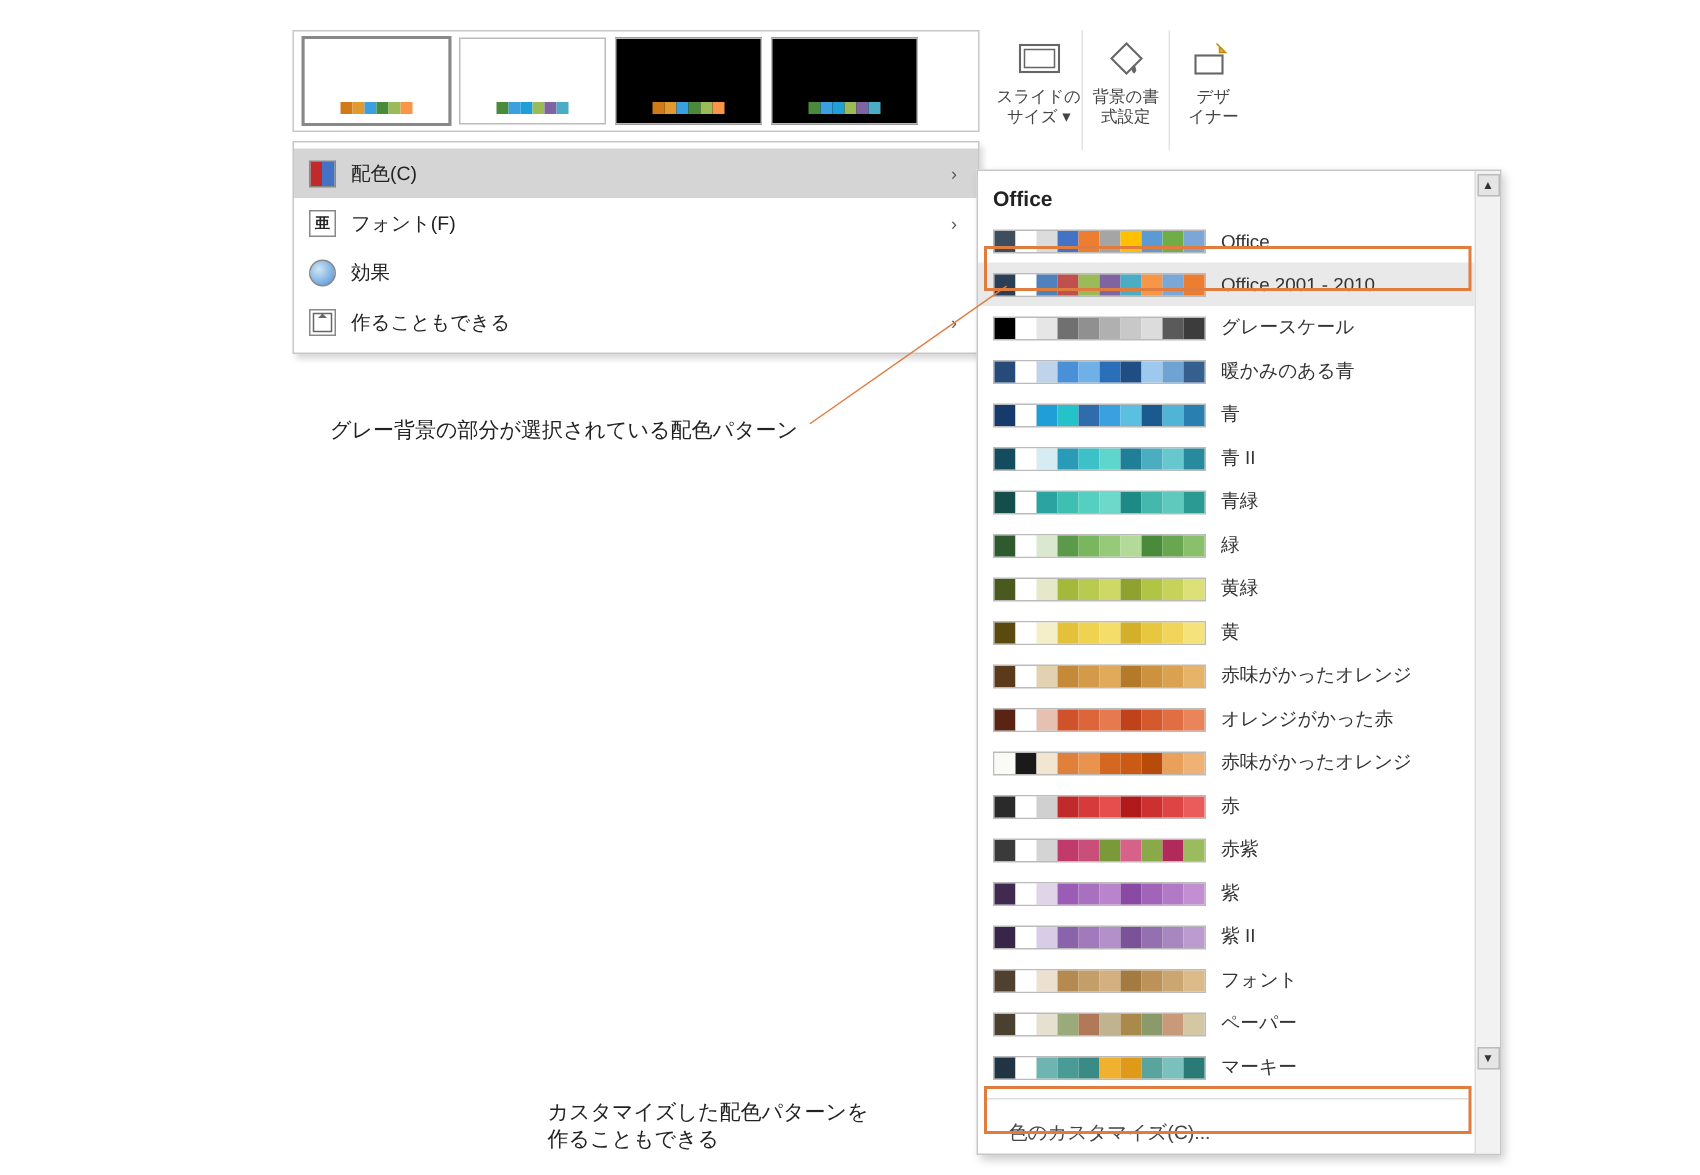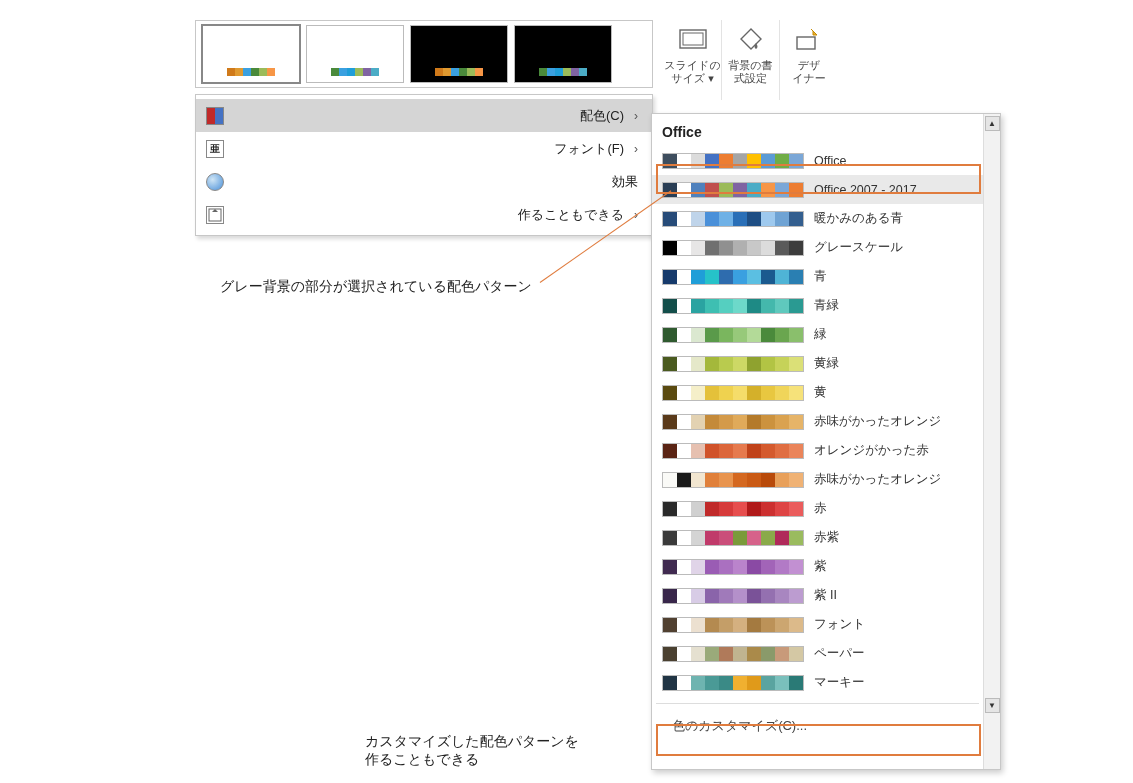--- a/index.html
+++ b/index.html
@@ -11,21 +11,21 @@
   .gallery{position:absolute;left:195px;top:20px;width:458px;height:68px;border:1px solid #c7c7c7;background:#fff;display:flex;align-items:center;padding:4px 6px;gap:6px;}
   .thumb{width:98px;height:58px;border:1px solid #bbb;background:#fff;display:flex;align-items:flex-end;justify-content:center;padding-bottom:6px;}
   .thumb.sel{outline:2px solid #888;outline-offset:-1px;}
   .thumb.dark{background:#000;}
   .tswatch{display:flex;gap:0;}
   .tswatch span{width:8px;height:8px;}
   .popup{position:absolute;left:195px;top:94px;width:458px;border:1px solid #c7c7c7;background:#fff;padding:4px 0;box-shadow:2px 3px 4px rgba(0,0,0,.15);}
   .prow{height:33px;display:flex;align-items:center;padding:0 14px 0 10px;gap:10px;cursor:default;}
   .prow.active{background:#d5d5d5;}
   .prow .ico{width:18px;height:18px;display:flex;align-items:center;justify-content:center;border:1px solid #888;}
-  .prow .lbl{flex:1;font-size:13px;color:#222;text-align:right;}
+  .prow .lbl{flex:1;font-size:13px;color:#222;}
   .prow .chev{font-size:12px;color:#555;}
   .flyout{position:absolute;left:651px;top:113px;width:350px;height:657px;border:1px solid #c7c7c7;background:#fff;box-shadow:2px 3px 6px rgba(0,0,0,.2);display:flex;}
   .flybody{flex:1;overflow:hidden;padding-top:6px;}
   .flyhead{font-weight:700;font-size:14px;padding:4px 10px 6px;}
   .crow{height:29px;display:flex;align-items:center;gap:10px;padding:0 10px;}
   .crow.hov{background:#e9e9e9;}
   .swset{display:flex;border:1px solid #bbb;}
   .swset span{width:14px;height:14px;}
   .clabel{font-size:12.5px;color:#333;flex:1;white-space:nowrap;}
   .sep{height:1px;background:#ddd;margin:6px 4px;}
@@ -161,66 +161,81 @@
             <span style="background: rgb(255, 255, 255);"></span>
             <span style="background: rgb(79, 129, 189);"></span>
             <span style="background: rgb(192, 80, 77);"></span>
             <span style="background: rgb(155, 187, 89);"></span>
             <span style="background: rgb(128, 100, 162);"></span>
             <span style="background: rgb(75, 172, 198);"></span>
             <span style="background: rgb(247, 150, 70);"></span>
             <span style="background: rgb(123, 167, 215);"></span>
             <span style="background: rgb(237, 125, 49);"></span>
           </div>
-          <div class="clabel">Office 2007 - 2017</div>
+          <div class="clabel">Office 2001 - 2010</div>
+        </div>
+        <div class="crow">
+          <div class="swset">
+            <span style="background: rgb(0, 0, 0);"></span>
+            <span style="background: rgb(255, 255, 255);"></span>
+            <span style="background: rgb(231, 230, 230);"></span>
+            <span style="background: rgb(112, 112, 112);"></span>
+            <span style="background: rgb(144, 144, 144);"></span>
+            <span style="background: rgb(176, 176, 176);"></span>
+            <span style="background: rgb(200, 200, 200);"></span>
+            <span style="background: rgb(220, 220, 220);"></span>
+            <span style="background: rgb(90, 90, 90);"></span>
+            <span style="background: rgb(60, 60, 60);"></span>
+          </div>
+          <div class="clabel">グレースケール</div>
         </div>
         <div class="crow">
           <div class="swset">
             <span style="background: rgb(39, 75, 120);"></span>
             <span style="background: rgb(255, 255, 255);"></span>
             <span style="background: rgb(191, 212, 234);"></span>
             <span style="background: rgb(74, 144, 217);"></span>
             <span style="background: rgb(111, 177, 230);"></span>
             <span style="background: rgb(42, 111, 183);"></span>
             <span style="background: rgb(30, 78, 132);"></span>
             <span style="background: rgb(158, 201, 238);"></span>
             <span style="background: rgb(111, 163, 212);"></span>
             <span style="background: rgb(52, 95, 143);"></span>
           </div>
           <div class="clabel">暖かみのある青</div>
         </div>
         <div class="crow">
           <div class="swset">
-            <span style="background: rgb(0, 0, 0);"></span>
-            <span style="background: rgb(255, 255, 255);"></span>
-            <span style="background: rgb(231, 230, 230);"></span>
-            <span style="background: rgb(112, 112, 112);"></span>
-            <span style="background: rgb(144, 144, 144);"></span>
-            <span style="background: rgb(176, 176, 176);"></span>
-            <span style="background: rgb(200, 200, 200);"></span>
-            <span style="background: rgb(220, 220, 220);"></span>
-            <span style="background: rgb(90, 90, 90);"></span>
-            <span style="background: rgb(60, 60, 60);"></span>
-          </div>
-          <div class="clabel">グレースケール</div>
-        </div>
-        <div class="crow">
-          <div class="swset">
             <span style="background: rgb(22, 58, 107);"></span>
             <span style="background: rgb(255, 255, 255);"></span>
             <span style="background: rgb(31, 158, 216);"></span>
             <span style="background: rgb(38, 194, 201);"></span>
             <span style="background: rgb(46, 108, 174);"></span>
             <span style="background: rgb(58, 160, 224);"></span>
             <span style="background: rgb(91, 191, 226);"></span>
             <span style="background: rgb(26, 90, 143);"></span>
             <span style="background: rgb(79, 180, 214);"></span>
             <span style="background: rgb(42, 127, 178);"></span>
           </div>
           <div class="clabel">青</div>
+        </div>
+        <div class="crow">
+          <div class="swset">
+            <span style="background: rgb(19, 75, 95);"></span>
+            <span style="background: rgb(255, 255, 255);"></span>
+            <span style="background: rgb(214, 235, 242);"></span>
+            <span style="background: rgb(42, 155, 182);"></span>
+            <span style="background: rgb(60, 193, 201);"></span>
+            <span style="background: rgb(94, 214, 204);"></span>
+            <span style="background: rgb(30, 127, 151);"></span>
+            <span style="background: rgb(74, 174, 192);"></span>
+            <span style="background: rgb(102, 199, 207);"></span>
+            <span style="background: rgb(42, 138, 157);"></span>
+          </div>
+          <div class="clabel">青 II</div>
         </div>
         <div class="crow">
           <div class="swset">
             <span style="background: rgb(19, 78, 74);"></span>
             <span style="background: rgb(255, 255, 255);"></span>
             <span style="background: rgb(42, 163, 161);"></span>
             <span style="background: rgb(62, 191, 178);"></span>
             <span style="background: rgb(85, 207, 192);"></span>
             <span style="background: rgb(109, 217, 202);"></span>
             <span style="background: rgb(30, 138, 133);"></span>

